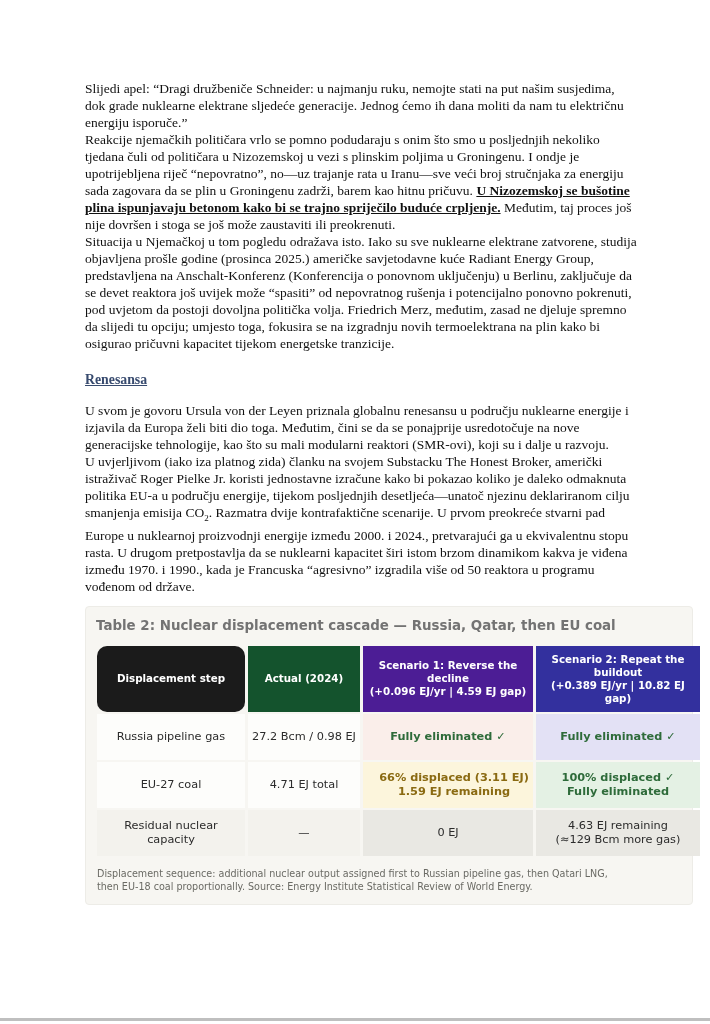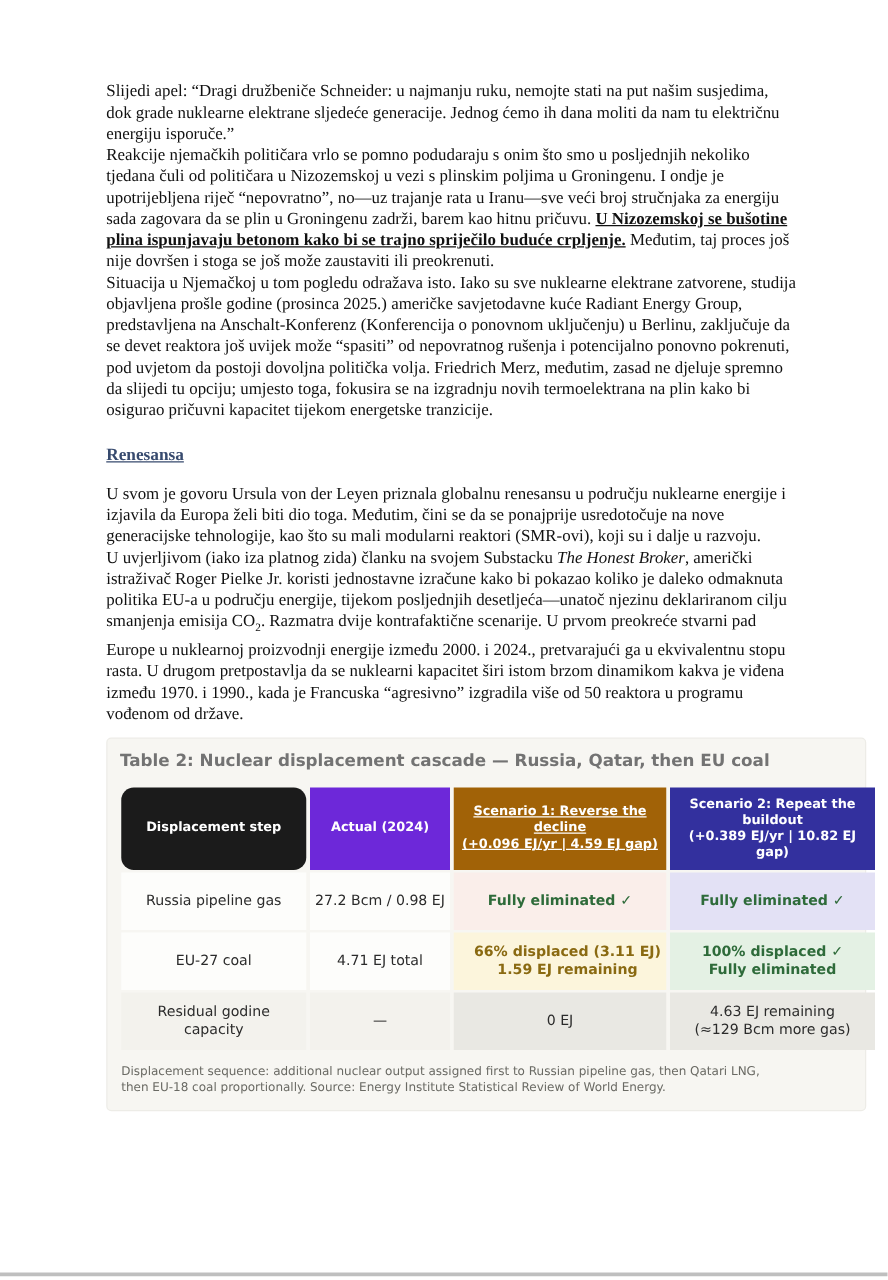--- a/index.html
+++ b/index.html
@@ -1,46 +1,46 @@
 <!DOCTYPE html>
 <html><head>
 <meta charset="utf-8">
 <style>
   html,body{margin:0;padding:0;}
   body{
     width:710px;height:1024px;overflow:hidden;background:#ffffff;
     font-family:"Liberation Serif", serif;color:#111111;position:relative;
   }
-  .content{position:absolute;left:85px;top:64px;width:612px;}
+  .content{position:absolute;left:85px;top:80px;width:612px;}
   .bodytext{width:552px;font-size:13.5px;line-height:17px;margin:0;}
   p{margin:0;}
   .bold-underline{font-weight:bold;text-decoration:underline;}
-  .italic{font-style:italic;}
+  .italic{}
   sub{font-size:9px;}
   .link-heading{
     font-size:13.8px;font-weight:bold;color:#374a6e;text-decoration:underline;
     margin:20px 0 14px 0;cursor:pointer;display:inline-block;
   }
   
   .panel{
     margin-top:11px;background:#f7f6f2;border:1px solid #edece7;border-radius:4px;
     width:608px;box-sizing:border-box;padding:9px 8px 10px 8px;
     font-family:"DejaVu Sans","Liberation Sans",sans-serif;
   }
   .table-title{font-size:13.4px;font-weight:bold;color:#737373;margin:2px 0 11px 2px;}
   table.cascade{border-collapse:separate;border-spacing:3px 2px;width:594px;table-layout:fixed;}
   th,td{white-space:pre-line;text-align:center;vertical-align:middle;}
   th{
     color:#ffffff;font-size:10.3px;font-weight:bold;line-height:13px;
     padding:7px 3px;height:30px;
   }
   td{font-size:11.3px;line-height:14px;color:#2b2b2b;padding:8px 4px;height:30px;}
   .h-step{background:#1b1b1b;border-radius:10px;}
-  .h-actual{background:#6d28d9;}
-  .h-s1{background:#a16207;text-decoration:underline;}
+  .h-actual{background:#14532d;}
+  .h-s1{background:#4c1d95;}
   .h-s2{background:#33309e;}
   .c-plain{background:#fdfdfb;}
   .c-alt{background:#f3f2ed;}
   .c-s1{background:#faeeea;}
   .c-s2{background:#e3e1f5;}
   .c-coal1{background:#fcf5dc;}
   .c-coal2{background:#e4f1e4;margin-left:42px;}
   .c-res{background:#e9e8e3;}
   .ok{color:#2e6b3a;font-weight:bold;}
   .warn{color:#8a6a12;font-weight:bold;padding-left:16px;}
@@ -94,21 +94,21 @@
         </tr>
         <tr>
           <td class="c-plain">EU-27 coal</td>
           <td class="c-plain">4.71 EJ total</td>
           <td class="c-coal1 warn">66% displaced (3.11 EJ)
 1.59 EJ remaining</td>
           <td class="c-coal2 ok">100% displaced ✓
 Fully eliminated</td>
         </tr>
         <tr>
-          <td class="c-alt">Residual godine capacity</td>
+          <td class="c-alt">Residual nuclear capacity</td>
           <td class="c-alt">—</td>
           <td class="c-res">0 EJ</td>
           <td class="c-res">4.63 EJ remaining
 (≈129 Bcm more gas)</td>
         </tr>
       </tbody>
     </table>
     <div class="caption">Displacement sequence: additional nuclear output assigned first to Russian pipeline gas, then Qatari LNG,
 then EU-18 coal proportionally. Source: Energy Institute Statistical Review of World Energy.</div>
   </div>

